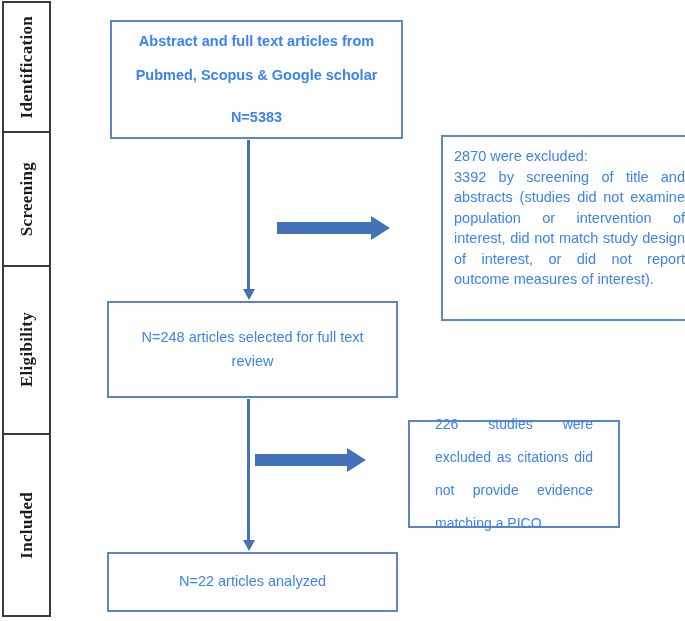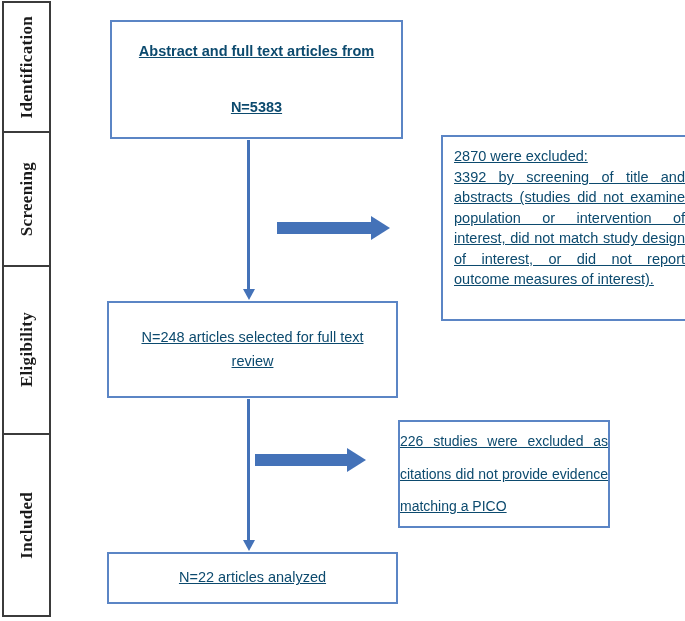--- a/index.html
+++ b/index.html
@@ -56,22 +56,21 @@
     background: #ffffff;
     color: #0d0d0d;
     display: flex;
     flex-direction: column;
     justify-content: center;
   }
   .box-text {
     display: block;
     font-size: 14.5px;
     line-height: 1.45;
-    color: #0c4a6e;
-    text-decoration: underline;
+    color: #3b82f6;
   }
 
   
   #box-identification {
     left: 110px; top: 20px; width: 293px; height: 119px;
     align-items: center;
     text-align: center;
   }
   #box-identification .box-text {
     font-weight: bold;
@@ -82,42 +81,42 @@
 
   #box-fulltext {
     left: 107px; top: 301px; width: 291px; height: 97px;
     align-items: center;
     text-align: center;
     padding: 15px 22px;
   }
   #box-fulltext .box-text { line-height: 1.6; }
 
   #box-analyzed {
-    left: 107px; top: 552px; width: 291px; height: 52px;
+    left: 107px; top: 552px; width: 291px; height: 60px;
     align-items: center;
     text-align: center;
   }
 
   
   #box-excluded-screening {
     left: 441px; top: 135px; width: 257px; height: 186px;
     padding: 9px 11px 6px 11px;
     justify-content: flex-start;
   }
   #box-excluded-screening .box-text {
     text-align: justify;
     text-align-last: left;
     font-size: 14.5px;
     line-height: 1.42;
     hyphens: none;
   }
 
   #box-excluded-eligibility {
-    left: 398px; top: 420px; width: 212px; height: 108px;
-    padding: 8px 0;
+    left: 408px; top: 420px; width: 212px; height: 108px;
+    padding: 8px 25px;
     justify-content: center;
   }
   #box-excluded-eligibility .box-text {
     text-align: justify;
     text-align-last: left;
     font-size: 14px;
     line-height: 2.35;
   }
   .v-arrow-shaft {
     position: absolute;
@@ -172,20 +171,21 @@
       <span class="stage-label">Eligibility</span>
     </div>
     <div class="stage-cell last" style="top:432px; height:180px;">
       <span class="stage-label">Included</span>
     </div>
   </div>
 
   <div class="flow-box" id="box-identification">
     <span class="box-text">Abstract and full text articles from</span>
     <span class="line-spacer"></span>
+    <span class="box-text">Pubmed, Scopus &amp; Google scholar</span>
     <span class="box-text count-line">N=5383</span>
   </div>
 
   <div class="flow-box" id="box-excluded-screening">
     <span class="box-text">2870 were excluded:</span>
     <span class="box-text">3392 by screening of title and abstracts (studies did not examine population or intervention of interest, did not match study design of interest, or did not report outcome measures of interest).</span>
   </div>
 
   <div class="flow-box" id="box-fulltext">
     <span class="box-text">N=248 articles selected for full text review</span>

